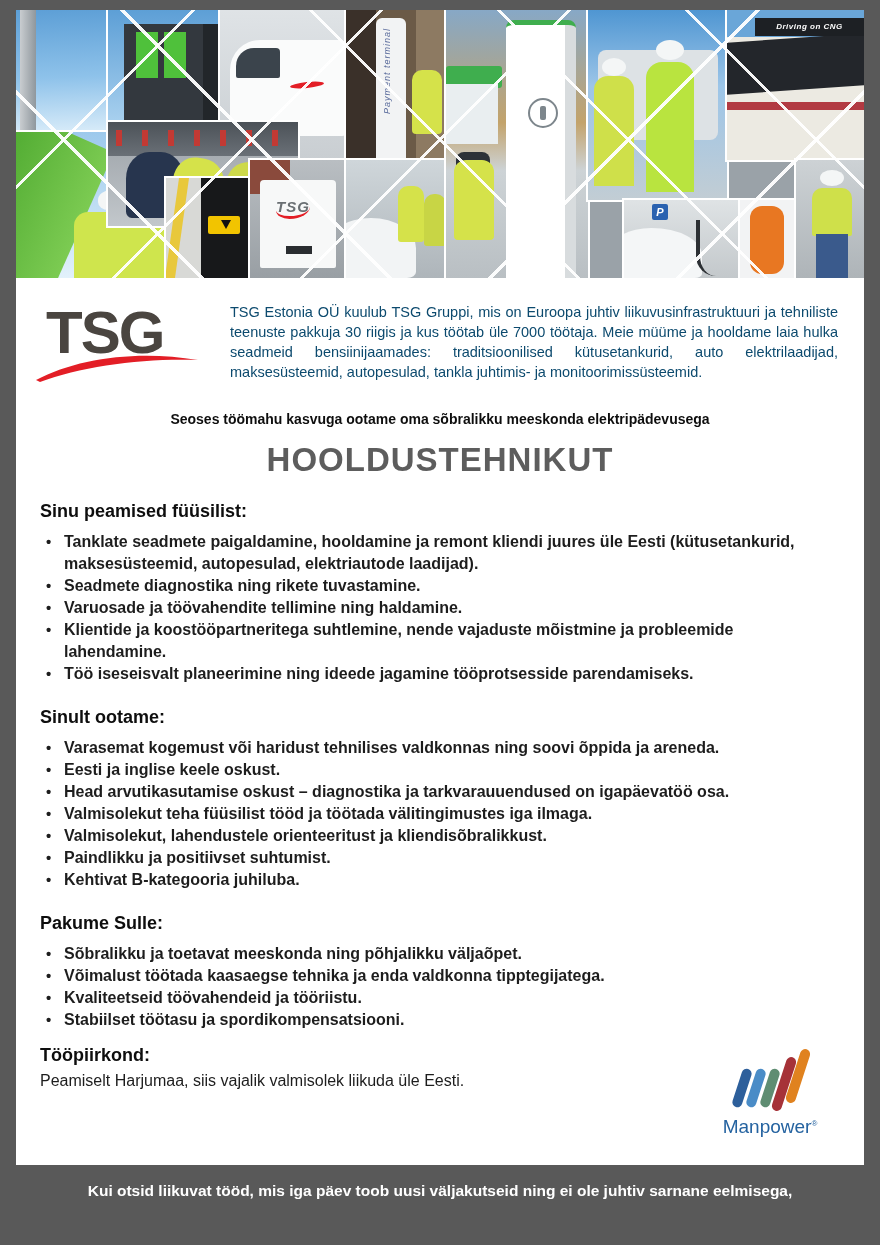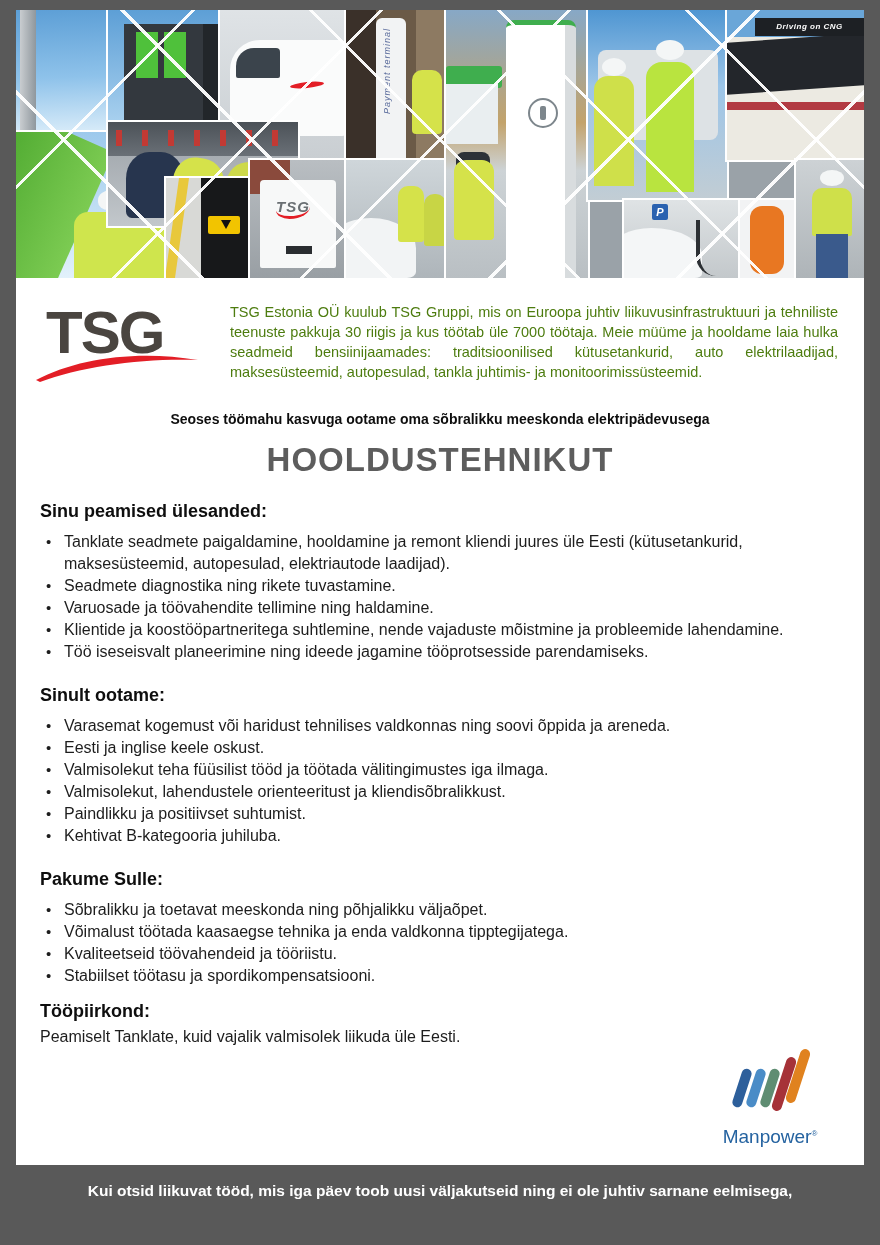--- a/index.html
+++ b/index.html
@@ -183,52 +183,52 @@
       repeating-linear-gradient(-45deg, rgba(0,0,0,0) 0 130px, rgba(255,255,255,0.95) 130px 133px);
   }
 
   
   .intro-row { display:flex; align-items:flex-start; padding:24px 26px 0 30px; }
   .tsg-logo { width:170px; flex:0 0 170px; position:relative; margin-top:2px; }
   .tsg-text { font-size:60px; font-weight:bold; color:#4a4540;
     letter-spacing:-2px; line-height:58px; }
   .tsg-swoosh { position:absolute; left:-12px; top:44px; width:168px; height:34px; }
   .intro { flex:1; margin-left:14px; font-size:14.5px; line-height:20px;
-    text-align:justify; color:#4d7c0f; }
+    text-align:justify; color:#0c4a6e; }
 
   
   .lead { margin:24px auto 4px auto; max-width:620px; text-align:center;
     font-size:14px; line-height:27px; font-weight:bold; color:#0e0e0e; }
   .title { margin:8px auto 0 auto; text-align:center; font-size:33px;
     font-weight:bold; color:#5d5d5d; letter-spacing:1px; }
 
   
   .content { padding:0 26px 0 24px; }
   .content h3 { font-size:18px; font-weight:bold; color:#0e0e0e; margin-top:22px; }
-  .content ul { list-style:none; margin-top:9px; max-width:790px; }
+  .content ul { list-style:none; margin-top:9px; max-width:790px;font-weight:bold; }
   .content li { position:relative; padding-left:24px; font-size:16px;
     line-height:22px; max-width:775px; color:#1d1d1d; }
   .content li::before { content:"•"; position:absolute; left:6px; top:0;
     font-size:15px; }
   .region h3 { margin-top:14px; }
   .region p { margin-top:4px; font-size:16px; line-height:22px; }
 
   
   .manpower { position:absolute; top:1040px; right:34px; width:120px;
     text-align:center; }
   .mp-bars { display:flex; justify-content:center; align-items:flex-end;
     gap:4px; height:62px; }
   .mp-bars span { display:block; width:10px; border-radius:6px;
     transform: rotate(18deg); }
   .mp-b1 { height:40px; background:#2d5f9b; margin-bottom:4px; }
   .mp-b2 { height:40px; background:#4a8cc7; margin-bottom:4px; }
   .mp-b3 { height:40px; background:#5f8d72; margin-bottom:4px; }
   .mp-b4 { height:56px; background:#a63238; margin-bottom:0; }
   .mp-b5 { height:56px; background:#e0821f; margin-bottom:8px; }
-  .mp-word { margin-top:14px; font-size:19px; color:#2563a0; }
+  .mp-word { margin-top:4px; font-size:19px; color:#2563a0; }
   .mp-word sup { font-size:8px; }
 
   
   .footer { height:80px; padding-top:13px; text-align:center; }
   .footer p { color:#ffffff; font-size:15.5px; font-weight:bold;
     line-height:25px; }
 </style>
 </head>
 <body>
 
@@ -328,50 +328,51 @@
       </svg>
     </div>
     <p class="intro">TSG Estonia OÜ kuulub TSG Gruppi, mis on Euroopa juhtiv liikuvusinfrastruktuuri ja tehniliste teenuste pakkuja 30 riigis ja kus töötab üle 7000 töötaja. Meie müüme ja hooldame laia hulka seadmeid bensiinijaamades: traditsioonilised kütusetankurid, auto elektrilaadijad, maksesüsteemid, autopesulad, tankla juhtimis- ja monitoorimissüsteemid.</p>
   </div>
 
   <h2 class="lead">Seoses töömahu kasvuga ootame oma sõbralikku meeskonda elektripädevusega</h2>
   <h1 class="title">HOOLDUSTEHNIKUT</h1>
 
   <div class="content">
 
-    <h3>Sinu peamised ülesanded:</h3>
+    <h3>Sinu peamised füüsilist:</h3>
     <ul>
       <li>Tanklate seadmete paigaldamine, hooldamine ja remont kliendi juures üle Eesti (kütusetankurid, maksesüsteemid, autopesulad, elektriautode laadijad).</li>
       <li>Seadmete diagnostika ning rikete tuvastamine.</li>
       <li>Varuosade ja töövahendite tellimine ning haldamine.</li>
       <li>Klientide ja koostööpartneritega suhtlemine, nende vajaduste mõistmine ja probleemide lahendamine.</li>
       <li>Töö iseseisvalt planeerimine ning ideede jagamine tööprotsesside parendamiseks.</li>
     </ul>
 
     <h3>Sinult ootame:</h3>
     <ul>
       <li>Varasemat kogemust või haridust tehnilises valdkonnas ning soovi õppida ja areneda.</li>
       <li>Eesti ja inglise keele oskust.</li>
+      <li>Head arvutikasutamise oskust – diagnostika ja tarkvarauuendused on igapäevatöö osa.</li>
       <li>Valmisolekut teha füüsilist tööd ja töötada välitingimustes iga ilmaga.</li>
       <li>Valmisolekut, lahendustele orienteeritust ja kliendisõbralikkust.</li>
       <li>Paindlikku ja positiivset suhtumist.</li>
       <li>Kehtivat B-kategooria juhiluba.</li>
     </ul>
 
     <h3>Pakume Sulle:</h3>
     <ul>
       <li>Sõbralikku ja toetavat meeskonda ning põhjalikku väljaõpet.</li>
       <li>Võimalust töötada kaasaegse tehnika ja enda valdkonna tipptegijatega.</li>
       <li>Kvaliteetseid töövahendeid ja tööriistu.</li>
       <li>Stabiilset töötasu ja spordikompensatsiooni.</li>
     </ul>
 
     <div class="region">
       <h3>Tööpiirkond:</h3>
-      <p>Peamiselt Tanklate, kuid vajalik valmisolek liikuda üle Eesti.</p>
+      <p>Peamiselt Harjumaa, siis vajalik valmisolek liikuda üle Eesti.</p>
     </div>
   </div>
 
   <div class="manpower">
     <div class="mp-bars">
       <span class="mp-b1"></span>
       <span class="mp-b2"></span>
       <span class="mp-b3"></span>
       <span class="mp-b4"></span>
       <span class="mp-b5"></span>

